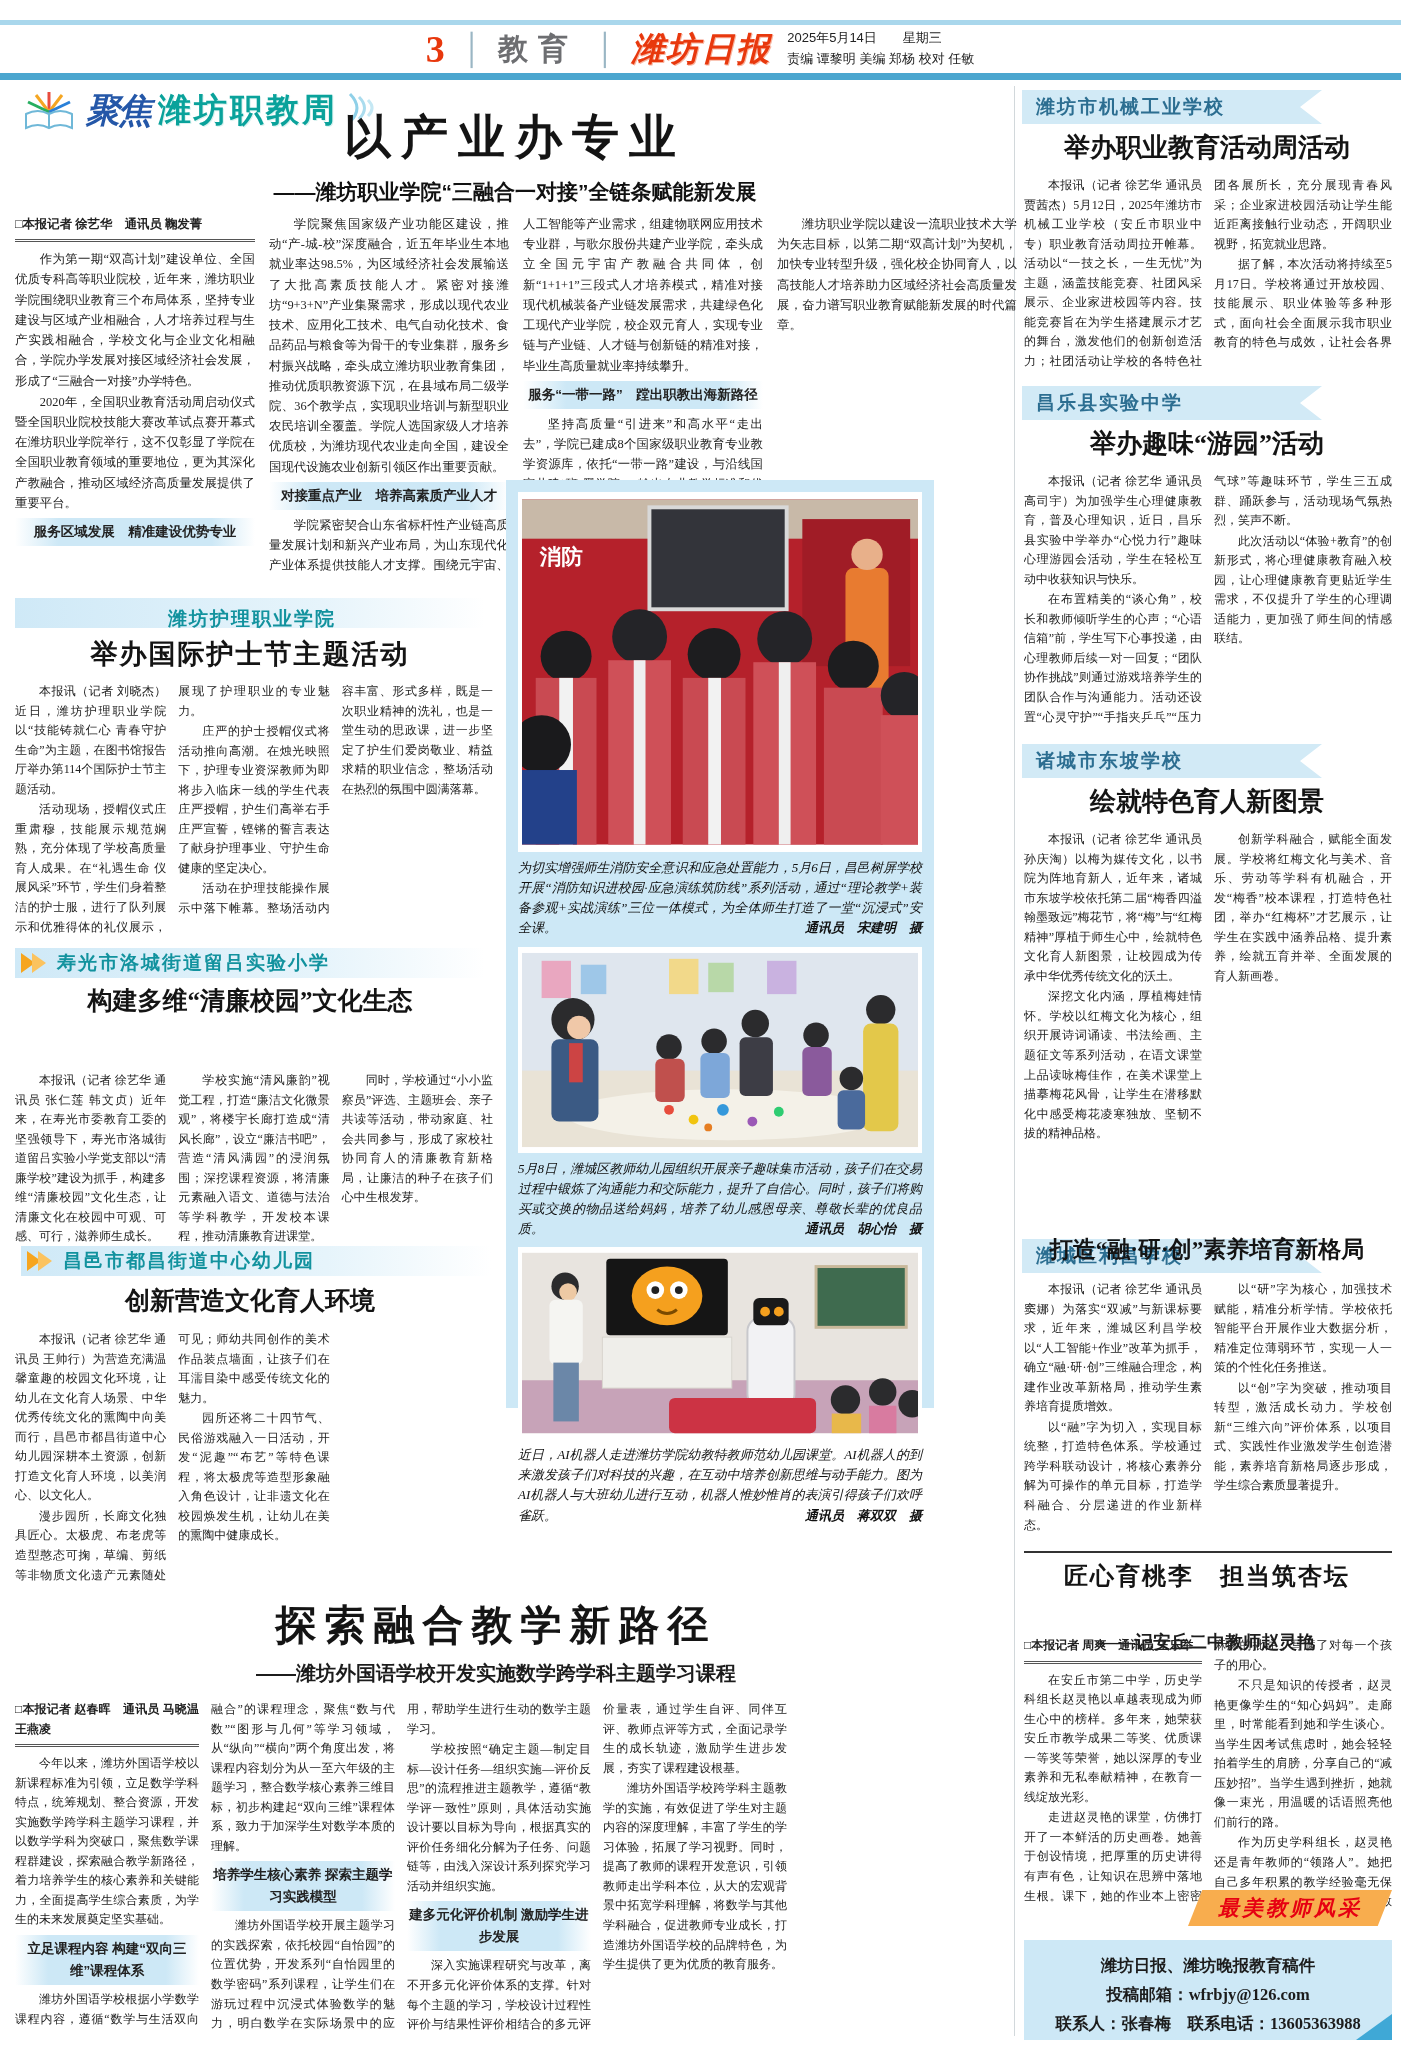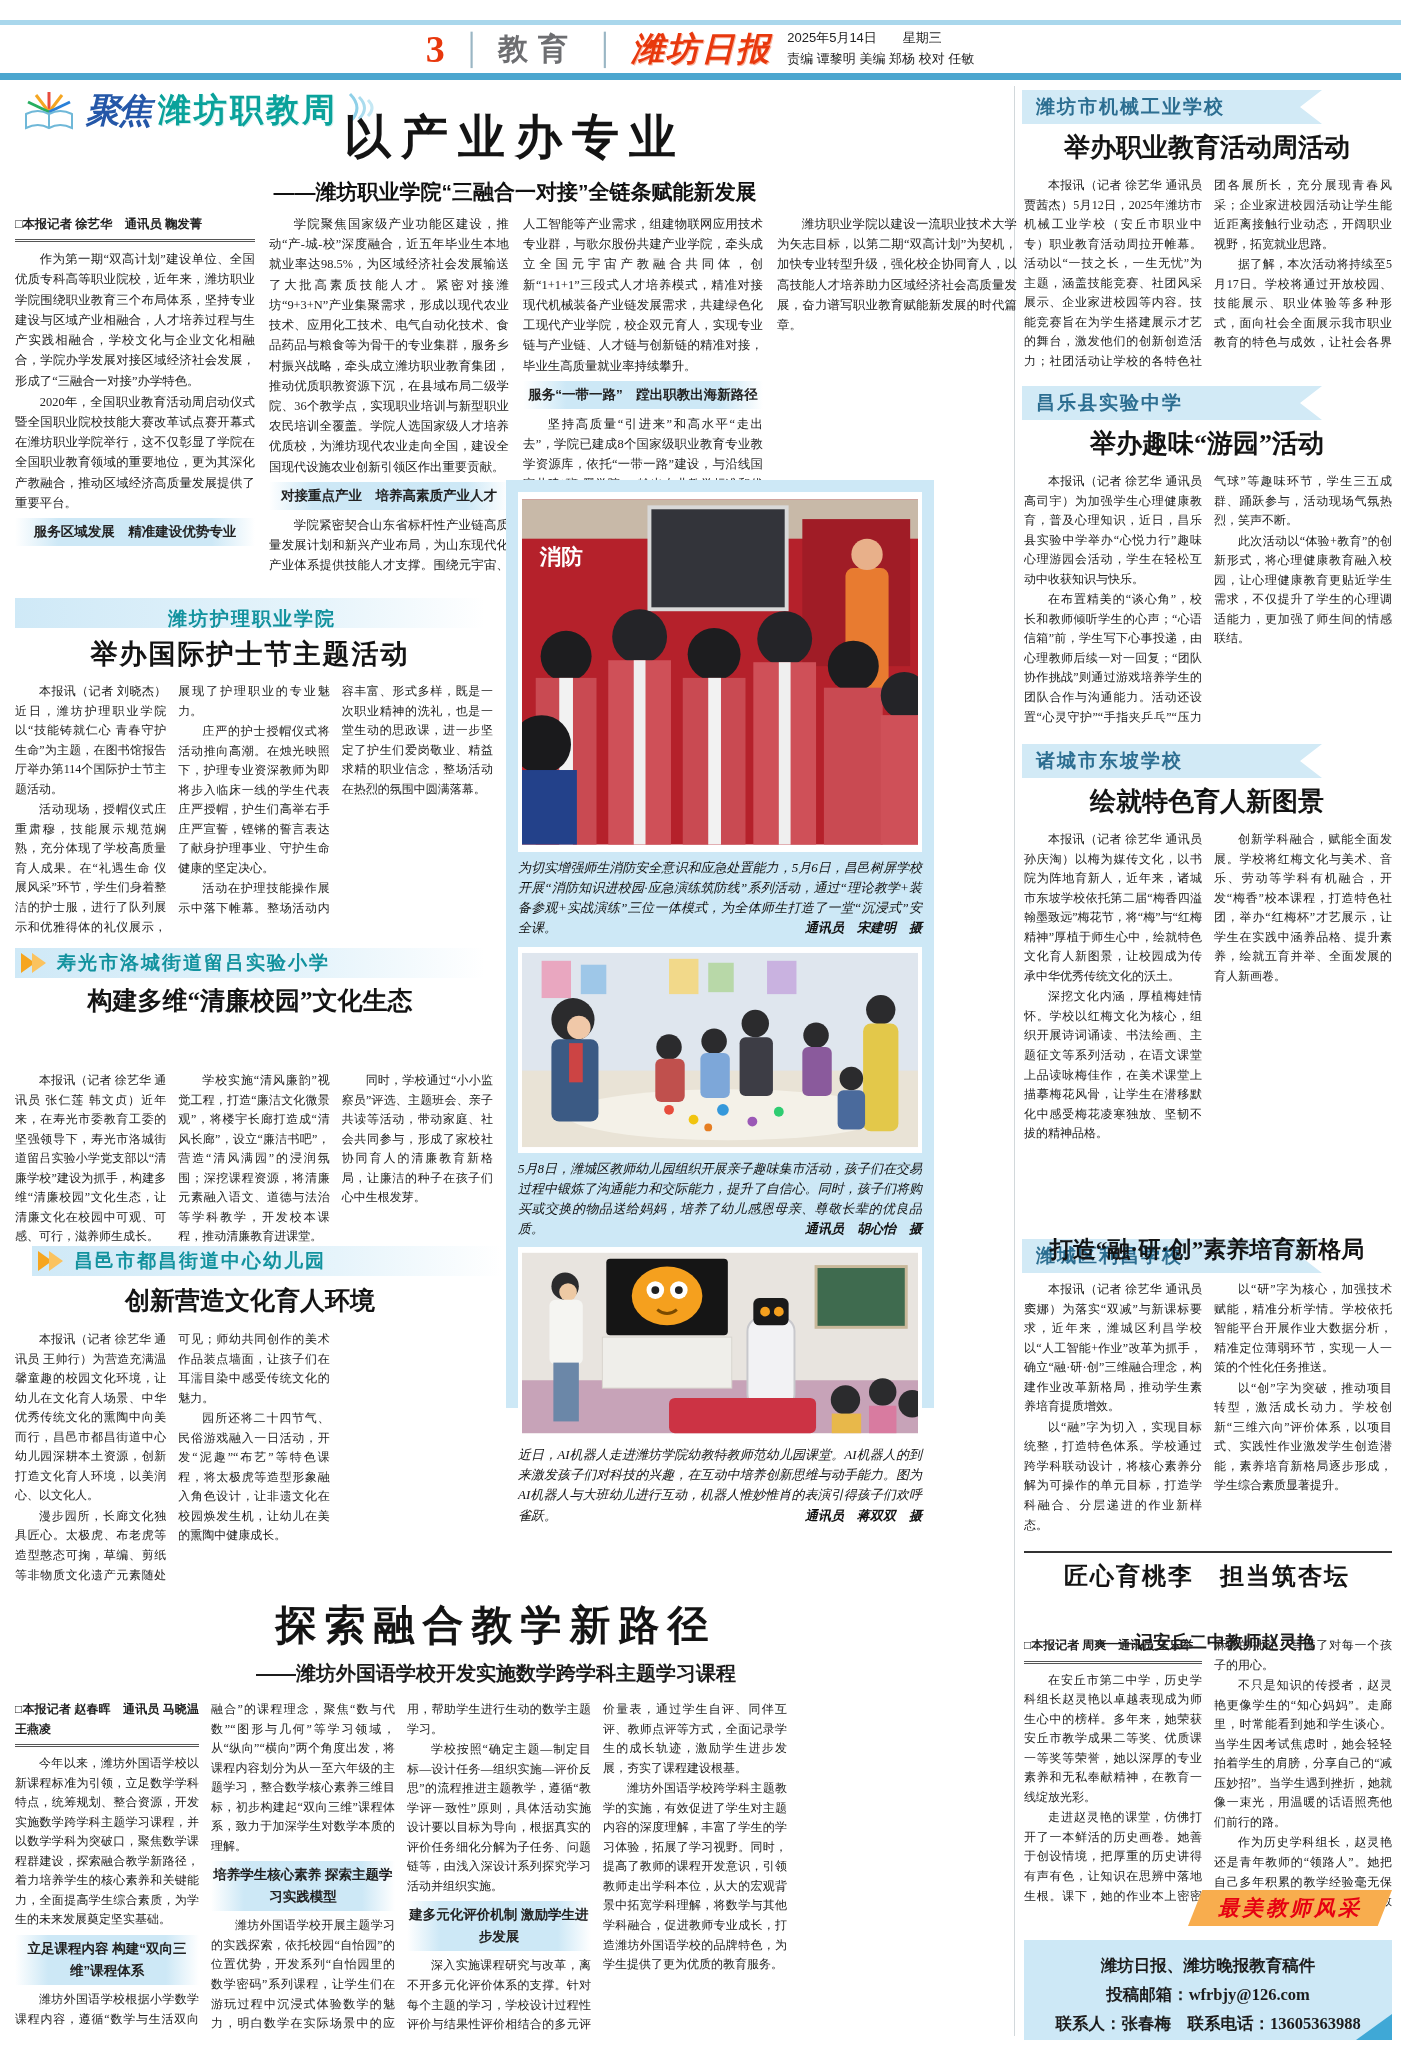--- a/index.html
+++ b/index.html
@@ -46,21 +46,21 @@
   .sec-headline { text-align:center; font-weight:bold; color:#141414; }
 
   .sec1-marker { left:15px; top:598px; width:470px;flex-direction:column; }
   .sec1-headline { left:15px; top:636px; width:470px; font-size:27px; letter-spacing:2px; }
   .sec1-body { left:15px; top:682px; width:478px; height:256px; column-count:3; column-gap:12px; font-size:12px; }
 
   .sec2-marker { left:15px; top:948px; width:470px; }
   .sec2-headline { left:15px; top:984px; width:470px; font-size:25px; }
   .sec2-body { left:15px; top:1028px; width:478px; height:206px; column-count:3; column-gap:12px; font-size:12px;margin-top:43px; }
 
-  .sec3-marker { left:32px; top:1246px; width:470px;text-align:right; }
+  .sec3-marker { left:21px; top:1246px; width:470px;text-align:right; }
   .sec3-headline { left:15px; top:1284px; width:470px; font-size:25px; }
   .sec3-body { left:15px; top:1330px; width:478px; height:258px; column-count:3; column-gap:12px; font-size:12px; }
 
   
   .photo-box { left:506px; top:480px; width:428px; height:928px; background:#cde8f6; padding:12px; }
   .photo-frame { background:#fff; padding:4px; margin-bottom:6px; }
   .photo-frame svg { display:block; width:100%; }
   .caption { font-size:13px; line-height:1.55; text-align:justify; font-style:italic; color:#111; margin-bottom:8px; }
   .caption .cap-indent { text-indent:2em; }
   .credit { float:right; font-style:italic; font-weight:600; }

